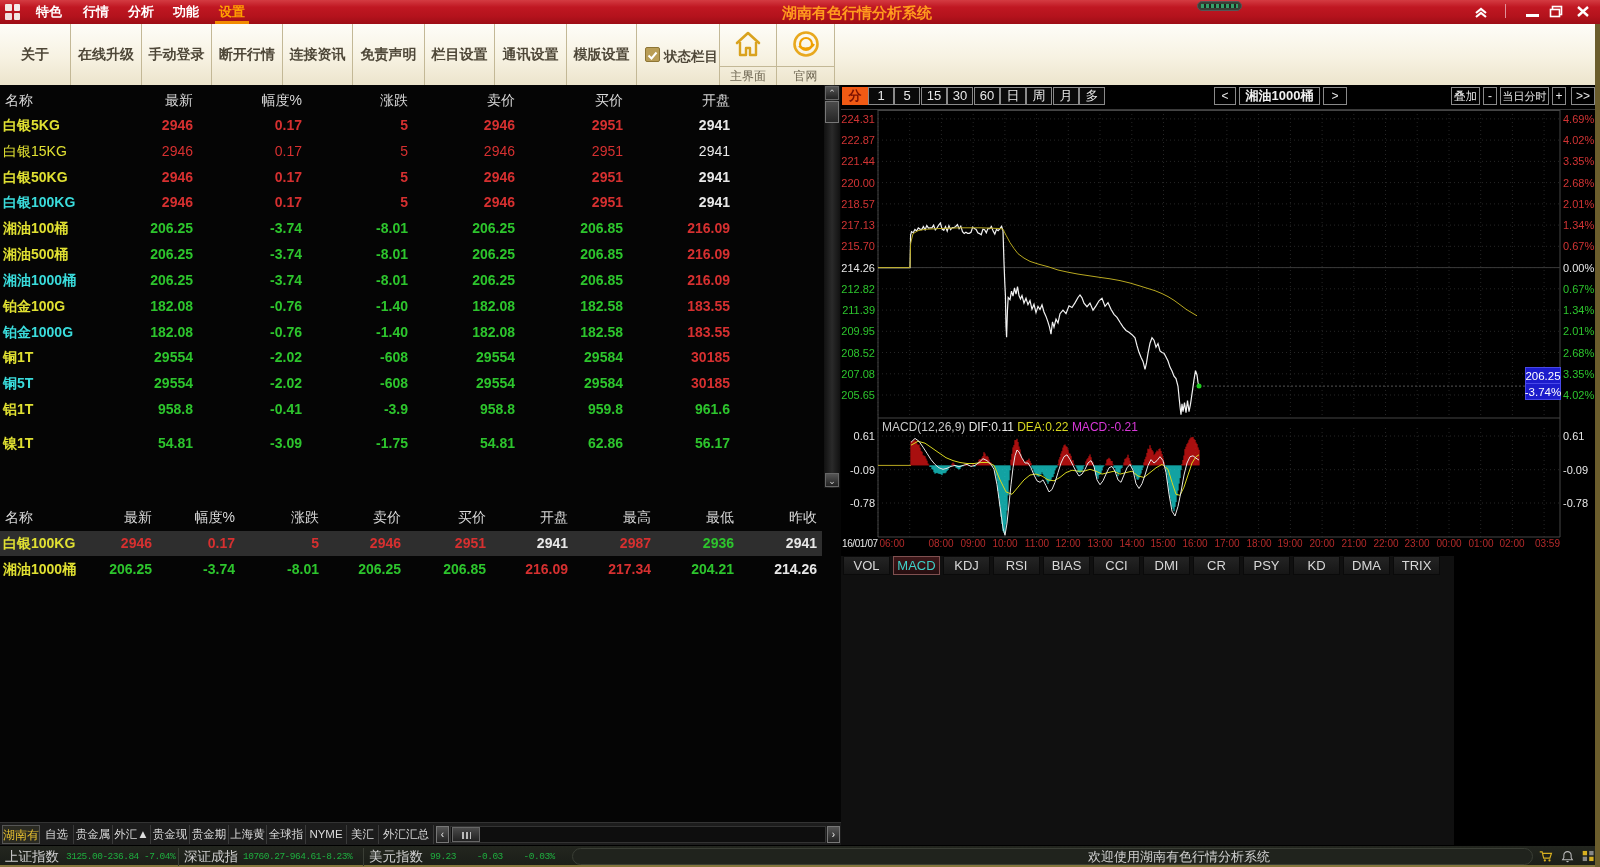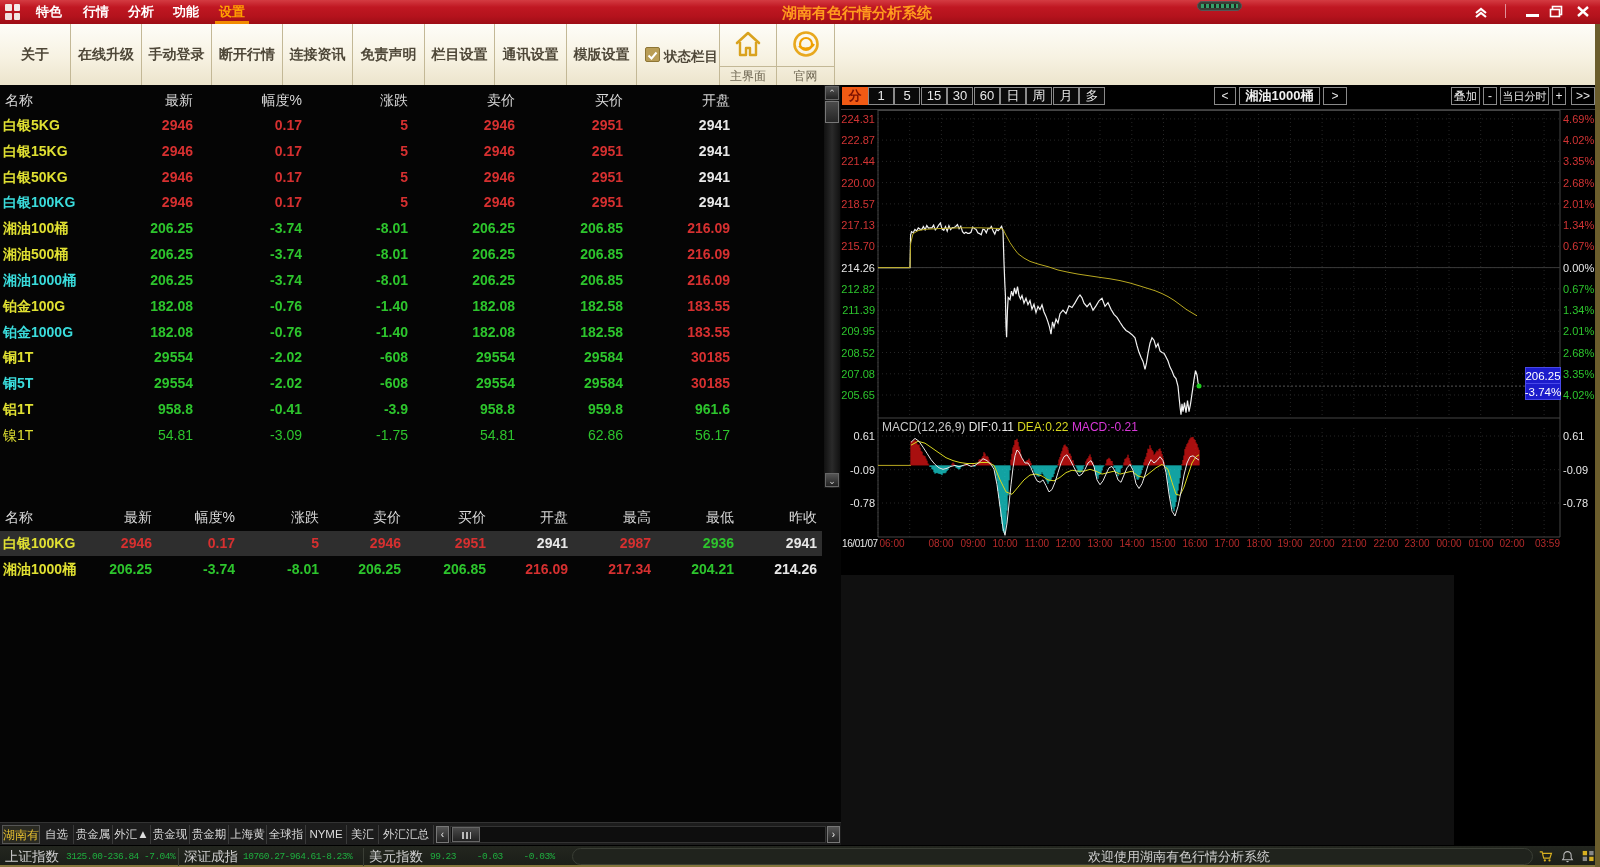--- a/index.html
+++ b/index.html
@@ -83,21 +83,21 @@
     </div>
 <div class="abs" style="left:0;top:28px;width:820px;height:25px;font-size:14px;font-weight:bold;line-height:25px">
       <span class="abs Y" style="left:3px;font-size:14px">白银5KG</span>
       <span class="abs tr R" style="left:93px;width:100px">2946</span>
       <span class="abs tr R" style="left:202px;width:100px">0.17</span>
       <span class="abs tr R" style="left:308px;width:100px">5</span>
       <span class="abs tr R" style="left:415px;width:100px">2946</span>
       <span class="abs tr R" style="left:523px;width:100px">2951</span>
       <span class="abs tr W" style="left:630px;width:100px">2941</span>
     </div>
-<div class="abs" style="left:0;top:54px;width:820px;height:25px;font-size:14px;font-weight:bold;line-height:25px">
+<div class="abs" style="left:0;top:54px;width:820px;height:25px;font-size:14px;font-weight:normal;line-height:25px">
       <span class="abs Y" style="left:3px;font-size:14px">白银15KG</span>
       <span class="abs tr R" style="left:93px;width:100px">2946</span>
       <span class="abs tr R" style="left:202px;width:100px">0.17</span>
       <span class="abs tr R" style="left:308px;width:100px">5</span>
       <span class="abs tr R" style="left:415px;width:100px">2946</span>
       <span class="abs tr R" style="left:523px;width:100px">2951</span>
       <span class="abs tr W" style="left:630px;width:100px">2941</span>
     </div>
 <div class="abs" style="left:0;top:80px;width:820px;height:25px;font-size:14px;font-weight:bold;line-height:25px">
       <span class="abs Y" style="left:3px;font-size:14px">白银50KG</span>
@@ -182,21 +182,21 @@
     </div>
 <div class="abs" style="left:0;top:312px;width:820px;height:25px;font-size:14px;font-weight:bold;line-height:25px">
       <span class="abs Y" style="left:3px;font-size:14px">铝1T</span>
       <span class="abs tr G" style="left:93px;width:100px">958.8</span>
       <span class="abs tr G" style="left:202px;width:100px">-0.41</span>
       <span class="abs tr G" style="left:308px;width:100px">-3.9</span>
       <span class="abs tr G" style="left:415px;width:100px">958.8</span>
       <span class="abs tr G" style="left:523px;width:100px">959.8</span>
       <span class="abs tr G" style="left:630px;width:100px">961.6</span>
     </div>
-<div class="abs" style="left:0;top:338px;width:820px;height:25px;font-size:14px;font-weight:normal;line-height:25px">
+<div class="abs" style="left:0;top:346px;width:820px;height:25px;font-size:14px;font-weight:bold;line-height:25px">
       <span class="abs Y" style="left:3px;font-size:14px">镍1T</span>
       <span class="abs tr G" style="left:93px;width:100px">54.81</span>
       <span class="abs tr G" style="left:202px;width:100px">-3.09</span>
       <span class="abs tr G" style="left:308px;width:100px">-1.75</span>
       <span class="abs tr G" style="left:415px;width:100px">54.81</span>
       <span class="abs tr G" style="left:523px;width:100px">62.86</span>
       <span class="abs tr G" style="left:630px;width:100px">56.17</span>
     </div>
 <div class="abs" style="left:824px;top:0;width:16px;height:403px;background:linear-gradient(90deg,#111,#2a2a2a 50%,#111)">
  <div class="abs tc" style="left:1px;top:1px;width:14px;height:14px;background:linear-gradient(#555,#222);border:1px solid #666;color:#ccc;font-size:9px;line-height:12px">⌃</div>
@@ -394,20 +394,34 @@
 <text x="1290" y="547" fill="#b42a2a" font-size="10" text-anchor="middle">19:00</text>
 <text x="1322" y="547" fill="#b42a2a" font-size="10" text-anchor="middle">20:00</text>
 <text x="1354" y="547" fill="#b42a2a" font-size="10" text-anchor="middle">21:00</text>
 <text x="1386" y="547" fill="#b42a2a" font-size="10" text-anchor="middle">22:00</text>
 <text x="1417" y="547" fill="#b42a2a" font-size="10" text-anchor="middle">23:00</text>
 <text x="1449" y="547" fill="#b42a2a" font-size="10" text-anchor="middle">00:00</text>
 <text x="1481" y="547" fill="#b42a2a" font-size="10" text-anchor="middle">01:00</text>
 <text x="1512" y="547" fill="#b42a2a" font-size="10" text-anchor="middle">02:00</text>
 <text x="1560" y="547" fill="#b42a2a" font-size="10" text-anchor="end">03:59</text>
 </svg>
+<div class="abs" style="left:0;top:471px;width:613px;height:19px;background:#101010">
+<span class="abs tc" style="left:2px;top:0;width:47px;height:19px;background:linear-gradient(#242424,#161616);border:1px solid #0a0a0a;color:#d8d8d8;font-size:13px;line-height:18px">VOL</span>
+<span class="abs tc" style="left:52px;top:0;width:47px;height:19px;border:1px solid #805050;background:linear-gradient(#3c1618,#260e10);color:#3fd0c8;font-size:13px;line-height:18px">MACD</span>
+<span class="abs tc" style="left:102px;top:0;width:47px;height:19px;background:linear-gradient(#242424,#161616);border:1px solid #0a0a0a;color:#d8d8d8;font-size:13px;line-height:18px">KDJ</span>
+<span class="abs tc" style="left:152px;top:0;width:47px;height:19px;background:linear-gradient(#242424,#161616);border:1px solid #0a0a0a;color:#d8d8d8;font-size:13px;line-height:18px">RSI</span>
+<span class="abs tc" style="left:202px;top:0;width:47px;height:19px;background:linear-gradient(#242424,#161616);border:1px solid #0a0a0a;color:#d8d8d8;font-size:13px;line-height:18px">BIAS</span>
+<span class="abs tc" style="left:252px;top:0;width:47px;height:19px;background:linear-gradient(#242424,#161616);border:1px solid #0a0a0a;color:#d8d8d8;font-size:13px;line-height:18px">CCI</span>
+<span class="abs tc" style="left:302px;top:0;width:47px;height:19px;background:linear-gradient(#242424,#161616);border:1px solid #0a0a0a;color:#d8d8d8;font-size:13px;line-height:18px">DMI</span>
+<span class="abs tc" style="left:352px;top:0;width:47px;height:19px;background:linear-gradient(#242424,#161616);border:1px solid #0a0a0a;color:#d8d8d8;font-size:13px;line-height:18px">CR</span>
+<span class="abs tc" style="left:402px;top:0;width:47px;height:19px;background:linear-gradient(#242424,#161616);border:1px solid #0a0a0a;color:#d8d8d8;font-size:13px;line-height:18px">PSY</span>
+<span class="abs tc" style="left:452px;top:0;width:47px;height:19px;background:linear-gradient(#242424,#161616);border:1px solid #0a0a0a;color:#d8d8d8;font-size:13px;line-height:18px">KD</span>
+<span class="abs tc" style="left:502px;top:0;width:47px;height:19px;background:linear-gradient(#242424,#161616);border:1px solid #0a0a0a;color:#d8d8d8;font-size:13px;line-height:18px">DMA</span>
+<span class="abs tc" style="left:552px;top:0;width:47px;height:19px;background:linear-gradient(#242424,#161616);border:1px solid #0a0a0a;color:#d8d8d8;font-size:13px;line-height:18px">TRIX</span>
+</div>
 <div class="abs" style="left:0;top:490px;width:613px;height:270px;background:#101010"></div>
 <div class="abs" style="left:613px;top:471px;width:146px;height:289px;background:#000"></div>
 </div>
 <div class="abs" style="left:0;top:822px;width:841px;height:23px;background:#1c1c1c;border-top:1px solid #333">
 <span class="abs tc" style="left:2px;top:2px;width:38px;height:19px;background:#2a2a22;border:1px solid #555;color:#e8c030;font-size:12px;line-height:18px;white-space:nowrap">湖南有</span>
 <span class="abs tc" style="left:40px;top:2px;width:34px;height:19px;border-right:1px solid #3a3a3a;color:#dcdcdc;font-size:11.5px;line-height:19px;white-space:nowrap">自选</span>
 <span class="abs tc" style="left:74px;top:2px;width:39px;height:19px;border-right:1px solid #3a3a3a;color:#dcdcdc;font-size:11.5px;line-height:19px;white-space:nowrap">贵金属</span>
 <span class="abs tc" style="left:113px;top:2px;width:38px;height:19px;border-right:1px solid #3a3a3a;color:#dcdcdc;font-size:11.5px;line-height:19px;white-space:nowrap">外汇▲</span>
 <span class="abs tc" style="left:151px;top:2px;width:39px;height:19px;border-right:1px solid #3a3a3a;color:#dcdcdc;font-size:11.5px;line-height:19px;white-space:nowrap">贵金现</span>
 <span class="abs tc" style="left:190px;top:2px;width:39px;height:19px;border-right:1px solid #3a3a3a;color:#dcdcdc;font-size:11.5px;line-height:19px;white-space:nowrap">贵金期</span>

